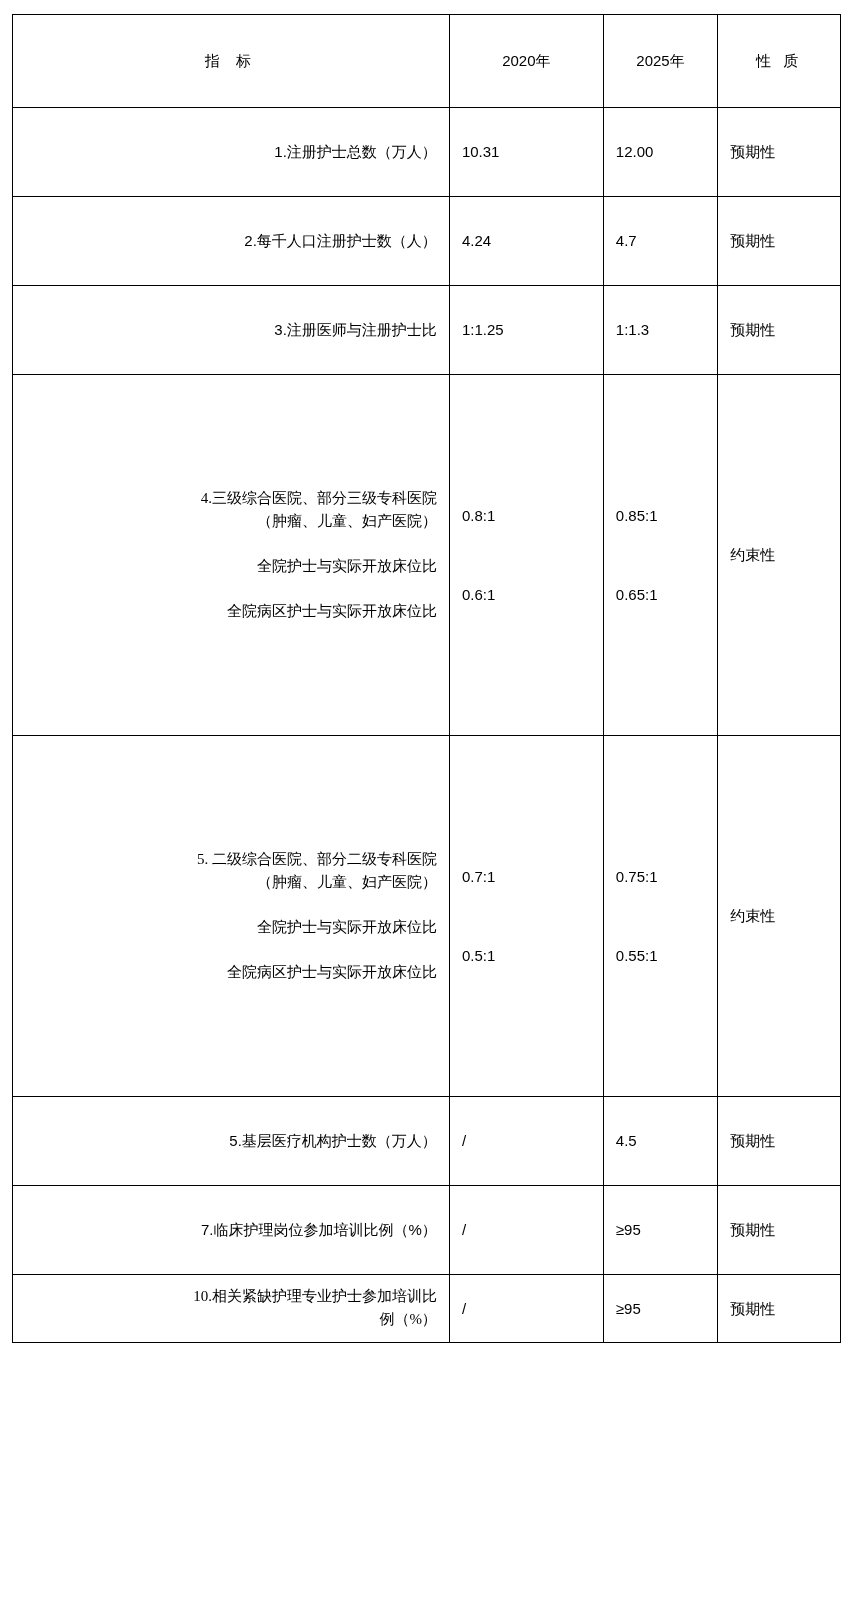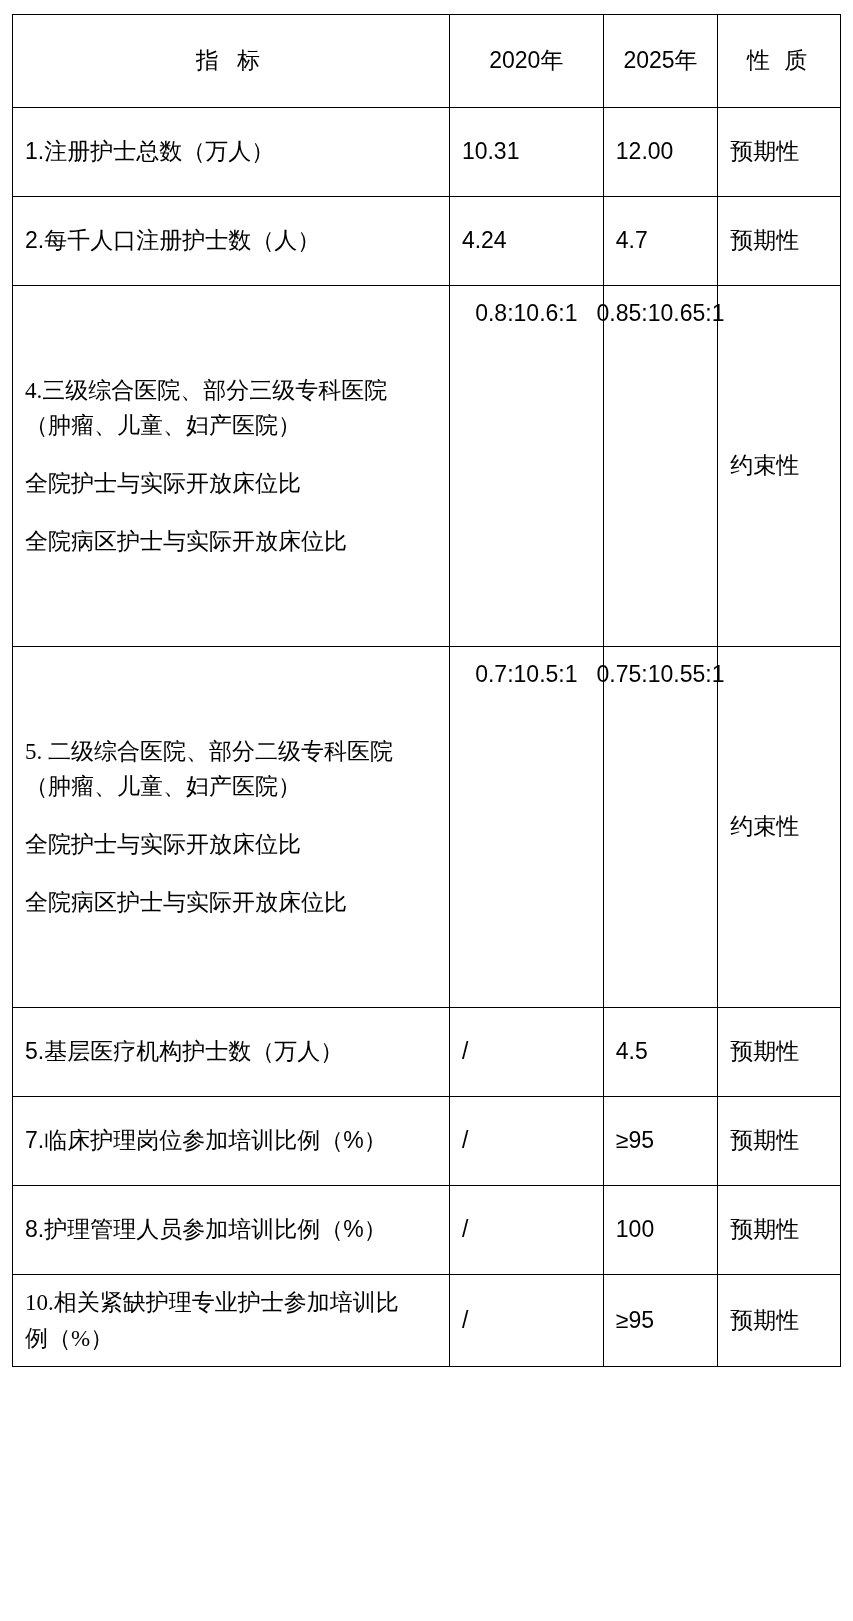--- a/index.html
+++ b/index.html
@@ -21,54 +21,55 @@
   }
   table.indicator-table {
     border-collapse: collapse;
     width: 829px;
     table-layout: fixed;
   }
   table.indicator-table td,
   table.indicator-table th {
     border: 1px solid #000000;
     padding: 10px 12px;
-    font-size: 23px;
+    font-size: 15px;
     font-weight: normal;
     vertical-align: middle;
     line-height: 1.55;
     background: #ffffff;
   }
   col.c-name { width: 420px; }
   col.c-y1   { width: 148px; }
   col.c-y2   { width: 110px; }
   col.c-type { width: 118px; }
 
   thead td {
     text-align: center;
     height: 72px;
   }
   .head-cell { text-align: center; }
   .head-spaced { letter-spacing: 6px; }
   .head-spaced2 { letter-spacing: 4px; }
 
   td.name-cell {
-    text-align: left;
+    text-align: right;
   }
   td.val-cell {
     text-align: left;
     padding-left: 14px;
   }
   td.type-cell {
     text-align: left;
   }
 
   .row-tall td { height: 68px; }
 
   .stack-vals {
     display: flex;
+    flex-direction: column;
     justify-content: center;
     height: 100%;
   }
   .stack-vals .v1 { margin-bottom: 56px; }
 
   .block-4 td, .block-5 td { height: 340px; }
 
   .name-lines span { display: block; font-family: Liberation Serif, serif; }
   .name-lines .spacer { height: 22px; }
 
@@ -110,20 +111,26 @@
         <td class="type-cell">预期性</td>
       </tr>
 
       <tr class="row-tall">
         <td class="name-cell">2.每千人口注册护士数（人）</td>
         <td class="val-cell">4.24</td>
         <td class="val-cell">4.7</td>
         <td class="type-cell">预期性</td>
       </tr>
 
+      <tr class="row-tall">
+        <td class="name-cell">3.注册医师与注册护士比</td>
+        <td class="val-cell">1:1.25</td>
+        <td class="val-cell">1:1.3</td>
+        <td class="type-cell">预期性</td>
+      </tr>
 
       <tr class="block-4">
         <td class="name-cell">
           <span class="name-lines">
             <span>4.三级综合医院、部分三级专科医院</span>
             <span>（肿瘤、儿童、妇产医院）</span>
             <span class="spacer"></span>
             <span>全院护士与实际开放床位比</span>
             <span class="spacer"></span>
             <span>全院病区护士与实际开放床位比</span>
@@ -177,26 +184,20 @@
         <td class="type-cell">预期性</td>
       </tr>
 
       <tr class="row-tall">
         <td class="name-cell">7.临床护理岗位参加培训比例（%）</td>
         <td class="val-cell">/</td>
         <td class="val-cell">≥95</td>
         <td class="type-cell">预期性</td>
       </tr>
 
-      <tr class="row-tall">
-        <td class="name-cell">8.护理管理人员参加培训比例（%）</td>
-        <td class="val-cell">/</td>
-        <td class="val-cell">100</td>
-        <td class="type-cell">预期性</td>
-      </tr>
 
 
       <tr>
         <td class="name-cell">
           <span class="name-lines">
             <span>10.相关紧缺护理专业护士参加培训比</span>
             <span>例（%）</span>
           </span>
         </td>
         <td class="val-cell">/</td>

